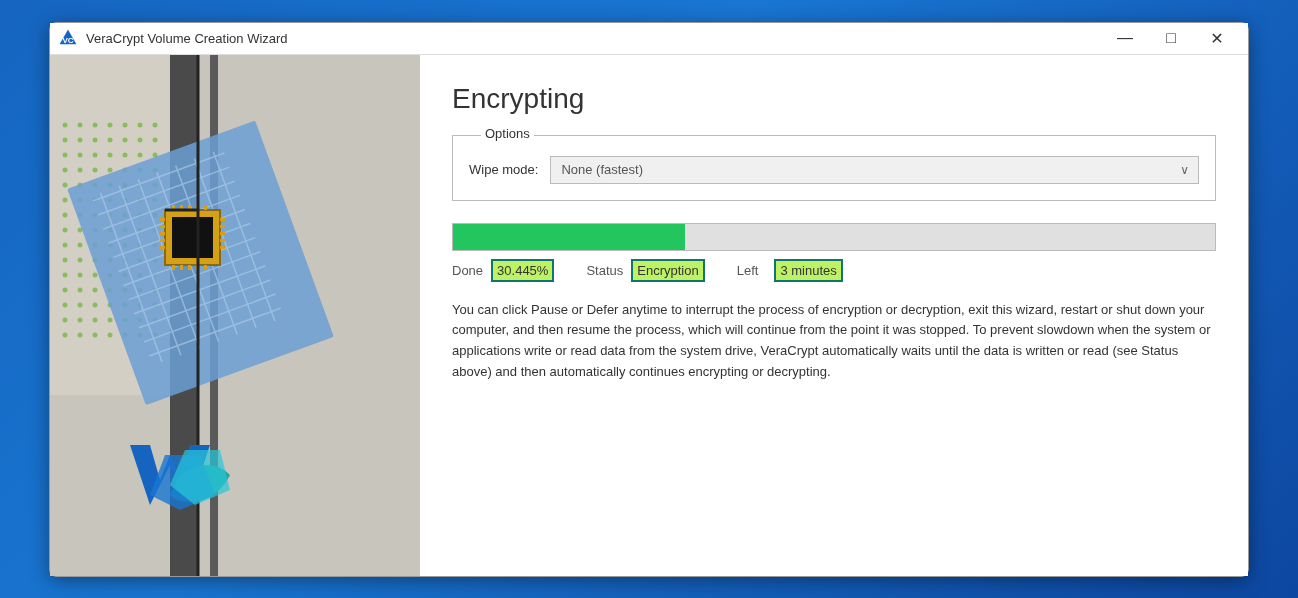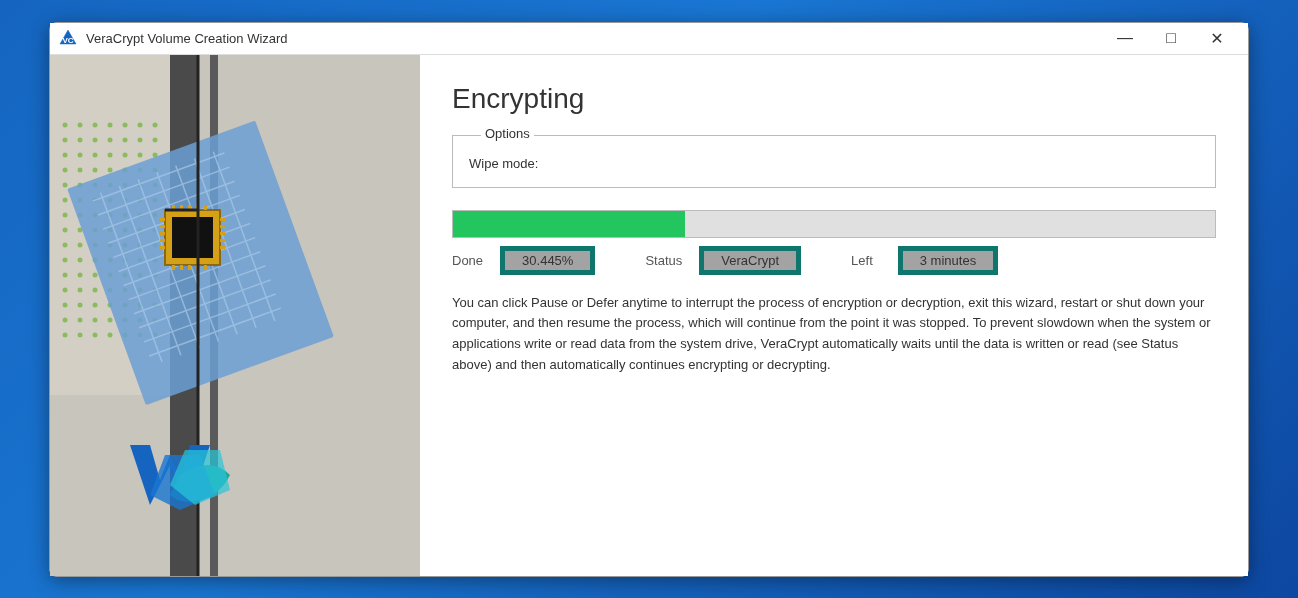--- a/index.html
+++ b/index.html
@@ -167,33 +167,33 @@
 
     .progress-bar-fill {
       height: 100%;
       background: #22c55e;
       transition: width 0.3s;
     }
 
     .progress-stats {
       display: flex;
       align-items: center;
-      gap: 13px;
+      gap: 4px;
       font-size: 13px;
       color: #333;
     }
 
     .stat-label {
       color: #555;
     }
 
     .stat-value {
-      padding: 2px 17px;
-      border: 5px solid #0f766e;
-      background: #a3a3a3;
+      padding: 2px 4px;
+      border: 2px solid #0f766e;
+      background: #bef264;
       font-weight: 500;
     }
 
     .stat-spacer {
       width: 24px;
     }
 
     .description-text {
       font-size: 13px;
       color: #333;
@@ -424,33 +424,42 @@
       </svg>
     </div>
 
     <div class="right-panel">
       <h1 class="page-title">Encrypting</h1>
 
       <div class="options-group">
         <span class="options-legend">Options</span>
         <div class="wipe-mode-row">
           <span class="wipe-mode-label">Wipe mode:</span>
+          <div class="select-wrapper">
+            <select class="wipe-mode-select" style="width:100%; height:28px; border:1px solid #bbb; background:#f0f0f0; padding:0 28px 0 10px; font-size:13px; color:#555; appearance:none; cursor:pointer;">
+              <option>None (fastest)</option>
+              <option>1-pass (random)</option>
+              <option>3-pass (DoD)</option>
+              <option>7-pass (DoD)</option>
+            </select>
+            <span class="select-arrow">∨</span>
+          </div>
         </div>
       </div>
 
       <div class="progress-section">
         <div class="progress-bar-container">
           <div class="progress-bar-fill" style="width: 30.445%;"></div>
         </div>
         <div class="progress-stats">
           <span class="stat-label">Done</span>
           <span class="stat-value" style="margin-left:4px;">30.445%</span>
           <span class="stat-spacer">&nbsp;&nbsp;&nbsp;</span>
           <span class="stat-label">Status</span>
-          <span class="stat-value" style="margin-left:4px;">VeraCrypt</span>
+          <span class="stat-value" style="margin-left:4px;">Encryption</span>
           <span class="stat-spacer">&nbsp;&nbsp;&nbsp;</span>
           <span class="stat-label">Left</span>
           <span class="stat-value" style="margin-left:12px;">3 minutes</span>
         </div>
       </div>
 
       <p class="description-text">You can click Pause or Defer anytime to interrupt the process of encryption or decryption, exit this wizard, restart or shut down your computer, and then resume the process, which will continue from the point it was stopped. To prevent slowdown when the system or applications write or read data from the system drive, VeraCrypt automatically waits until the data is written or read (see Status above) and then automatically continues encrypting or decrypting.</p>
     </div>
   </div>
 </div>

